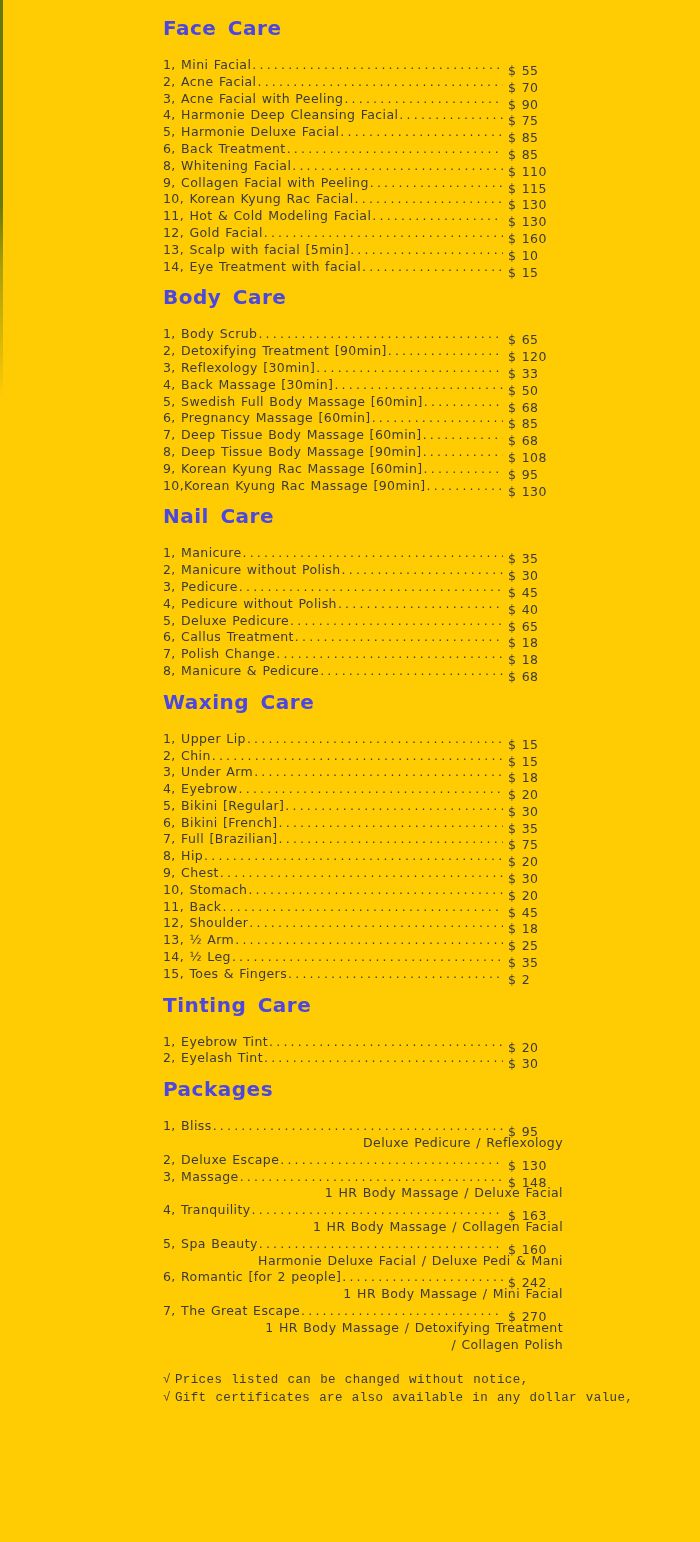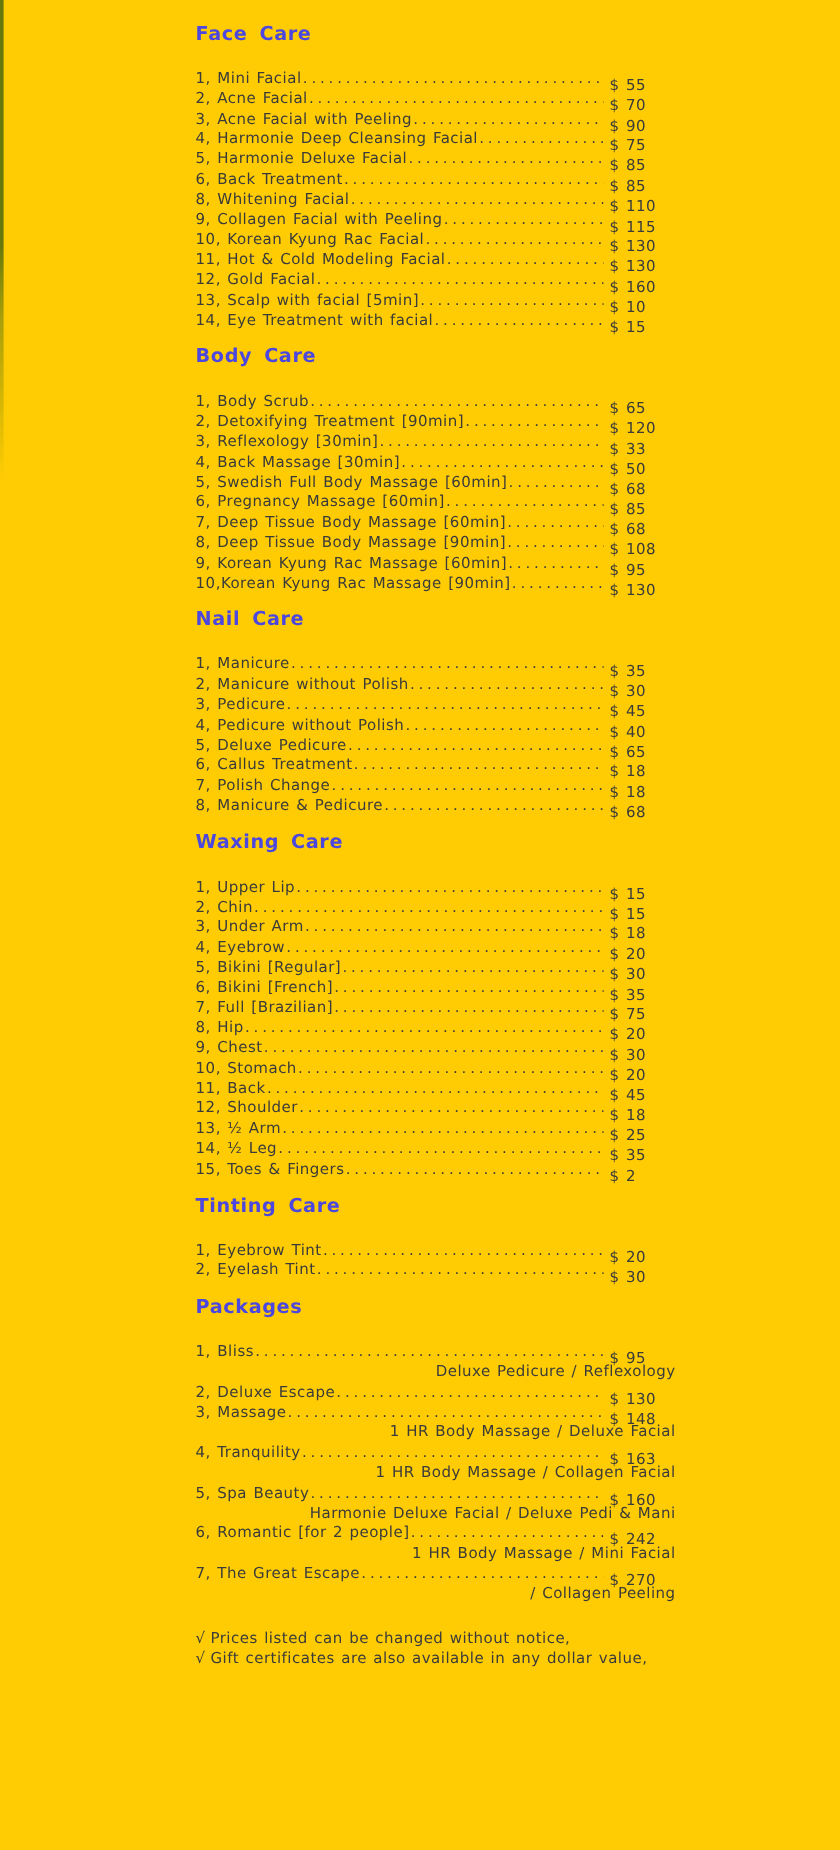--- a/index.html
+++ b/index.html
@@ -20,21 +20,21 @@
   }
   .content {
     position: absolute;
     left: 163px;
     top: 20px;
     width: 400px;
   }
   .menu-section { margin-bottom: 14px; }
   .section-title {
     margin: 0 0 21px 0;
-    font-size: 16px;
+    font-size: 20px;
     line-height: 16px;
     font-weight: bold;
     color: #4B47DF;
     letter-spacing: 0.5px;
     word-spacing: 4px;
   }
   .row {
     display: flex;
     align-items: center;
     width: 395px;
@@ -65,20 +65,21 @@
     white-space: nowrap;
     text-align: right;
   }
   .notes { margin-top: 19px; }
   .note-line {
     font-size: 12.5px;
     line-height: 17.6px;
     letter-spacing: 0.4px;
     word-spacing: 1px;
     white-space: nowrap;
+    font-family: Liberation Mono, monospace;
   }
   .check-icon { margin-right: 4px; }
 </style>
 </head>
 <body>
 
 <div class="edge-strip"></div>
 
 <div class="content">
   <div>
@@ -372,20 +373,21 @@
           <span class="item-label">6, Romantic [for 2 people]</span>
           <span class="dot-leader"></span>
           <span class="item-price">$ 242</span>
         </div>
         <div class="item-desc">1 HR Body Massage / Mini Facial</div>
         <div class="row">
           <span class="item-label">7, The Great Escape</span>
           <span class="dot-leader"></span>
           <span class="item-price">$ 270</span>
         </div>
-        <div class="item-desc">/ Collagen Peeling</div>
+        <div class="item-desc">1 HR Body Massage / Detoxifying Treatment</div>
+        <div class="item-desc">/ Collagen Polish</div>
       </section>
     </div>
   <div class="notes">
       <div class="note-line"><span class="check-icon">√</span><span>Prices listed can be changed without notice,</span></div>
       <div class="note-line"><span class="check-icon">√</span><span>Gift certificates are also available in any dollar value,</span></div>
     </div>
 </div>
 
 </body></html>

